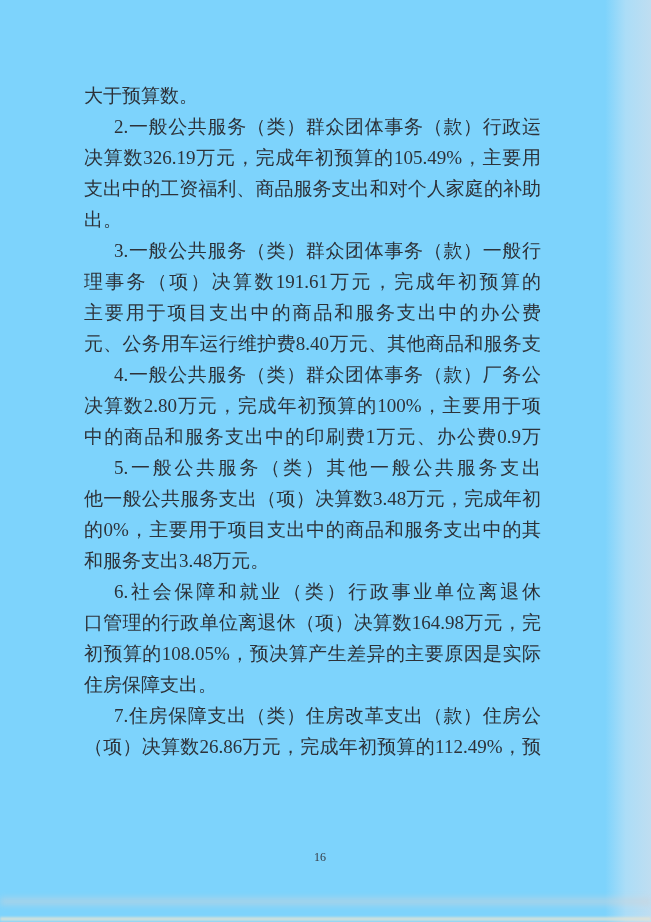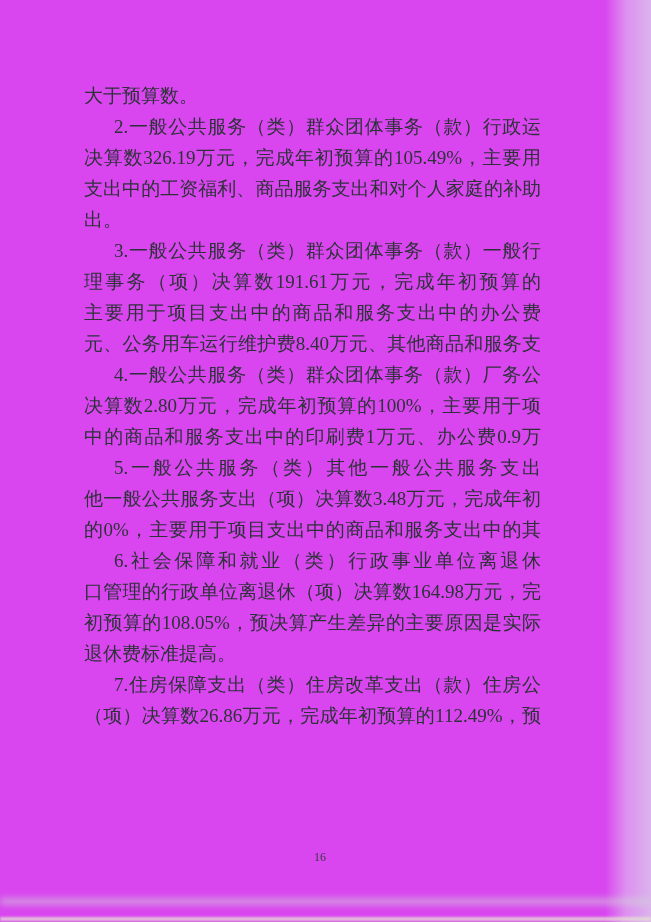--- a/index.html
+++ b/index.html
@@ -10,21 +10,21 @@
     width: 651px;
     height: 922px;
     position: relative;
     overflow: hidden;
     background: #ffffff;
     font-family: "Liberation Serif", "DejaVu Serif", serif;
   }
   .page {
     position: absolute;
     inset: 0;
-    background: #d946ef;
+    background: #7dd3fc;
     padding-left: 12px;
   }
   
   .right-shadow {
     position: absolute;
     top: 0;
     right: 0;
     width: 46px;
     height: 100%;
     background: linear-gradient(to right,
@@ -121,27 +121,28 @@
     <p>
       <span class="ln indent">4.一般公共服务（类）群众团体事务（款）厂务公开（项）</span>
       <span class="ln">决算数2.80万元，完成年初预算的100%，主要用于项目支出</span>
       <span class="ln">中的商品和服务支出中的印刷费1万元、办公费0.9万元、培</span>
     </p>
 
     <p>
       <span class="ln indent">5.一般公共服务（类）其他一般公共服务支出（款）其</span>
       <span class="ln">他一般公共服务支出（项）决算数3.48万元，完成年初预算</span>
       <span class="ln">的0%，主要用于项目支出中的商品和服务支出中的其他商品</span>
+      <span class="ln end">和服务支出3.48万元。</span>
     </p>
 
     <p>
       <span class="ln indent">6.社会保障和就业（类）行政事业单位离退休（款）归</span>
       <span class="ln">口管理的行政单位离退休（项）决算数164.98万元，完成年</span>
       <span class="ln">初预算的108.05%，预决算产生差异的主要原因是实际发放</span>
-      <span class="ln end">退休费标准提高。</span>
+      <span class="ln end">住房保障支出。</span>
     </p>
 
     <p>
       <span class="ln indent">7.住房保障支出（类）住房改革支出（款）住房公积金</span>
       <span class="ln">（项）决算数26.86万元，完成年初预算的112.49%，预决算</span>
     </p>
 
   </div>
 
   <div class="pagenum">16</div>

